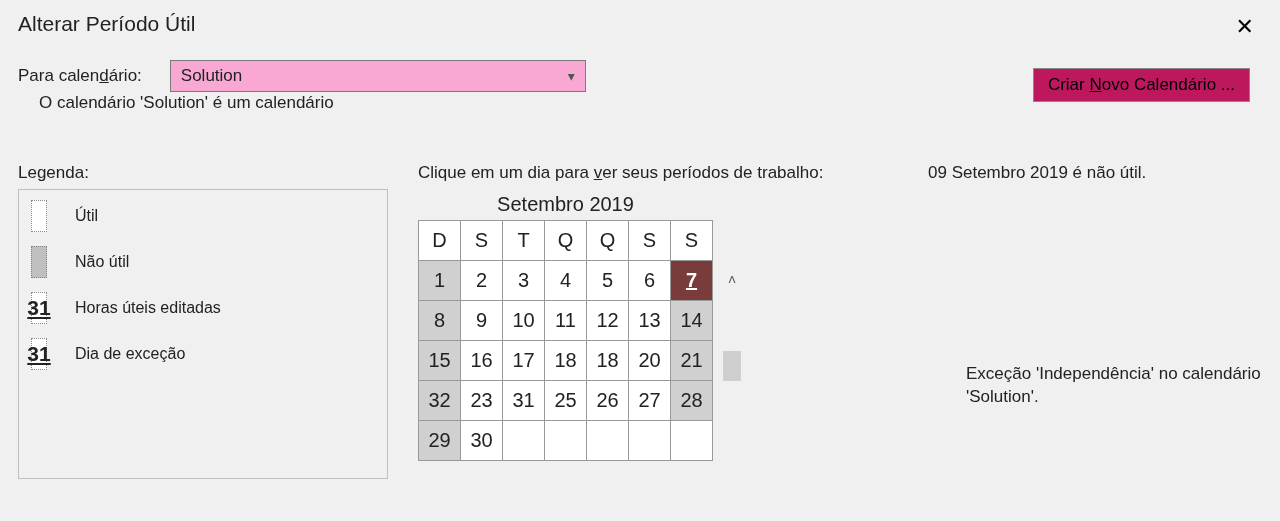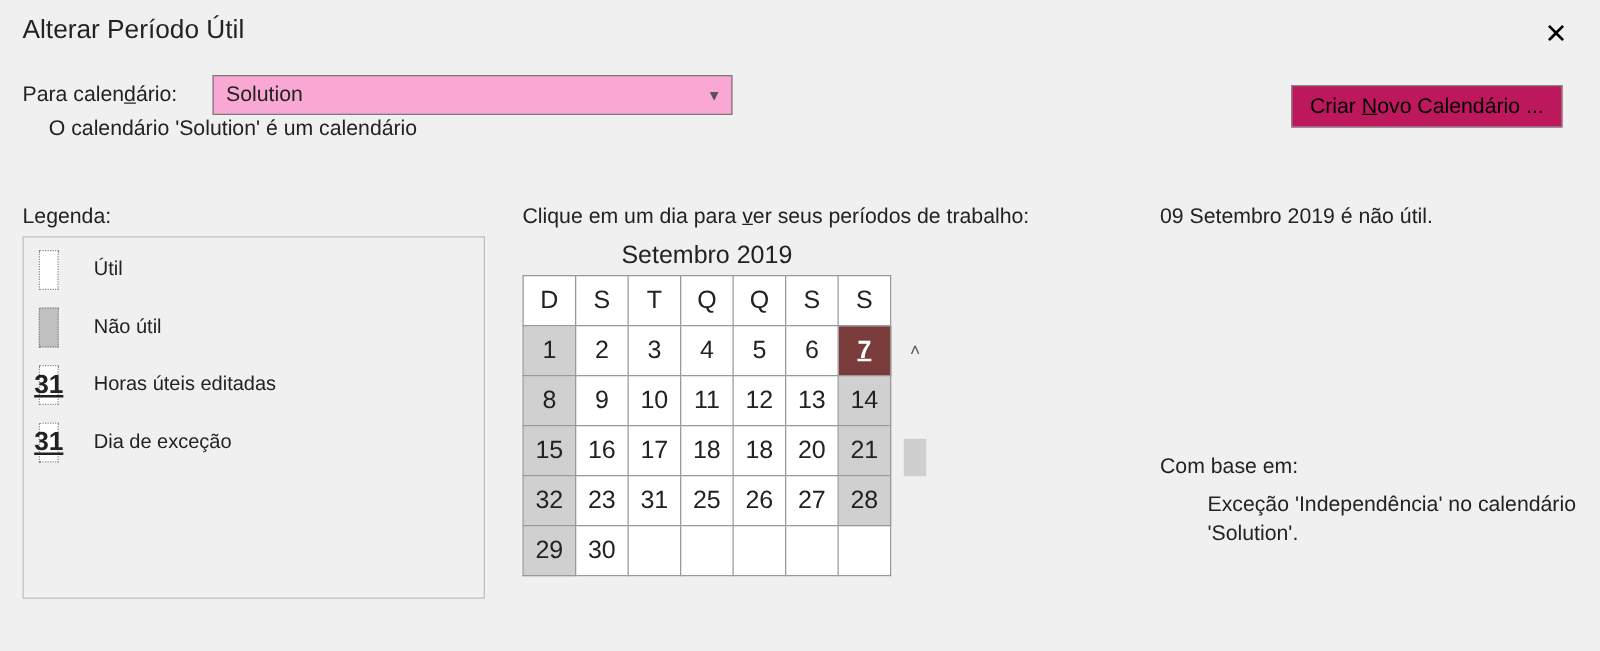--- a/index.html
+++ b/index.html
@@ -351,17 +351,16 @@
           <button class="scroll-up">
             <span>˄</span>
           </button>
           <div class="scroll-thumb"></div>
         </div>
       </div>
     </div>
 
     <div class="info-col">
       <div class="day-status">09 Setembro 2019 é não útil.</div>
-      <div class="based-on">Com base em:</div>
       <div class="based-on-detail">Exceção 'Independência' no calendário 'Solution'.</div>
     </div>
   </div>
 </div>
 
 </body></html>

